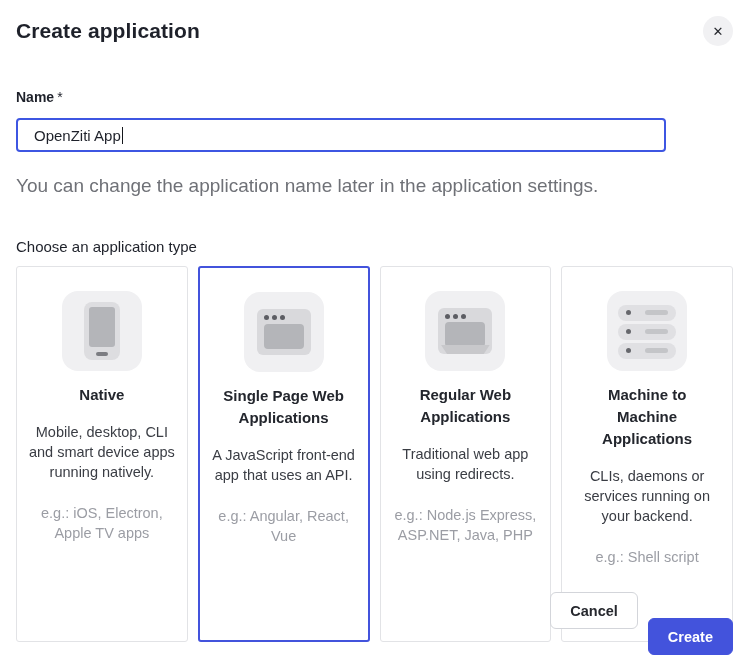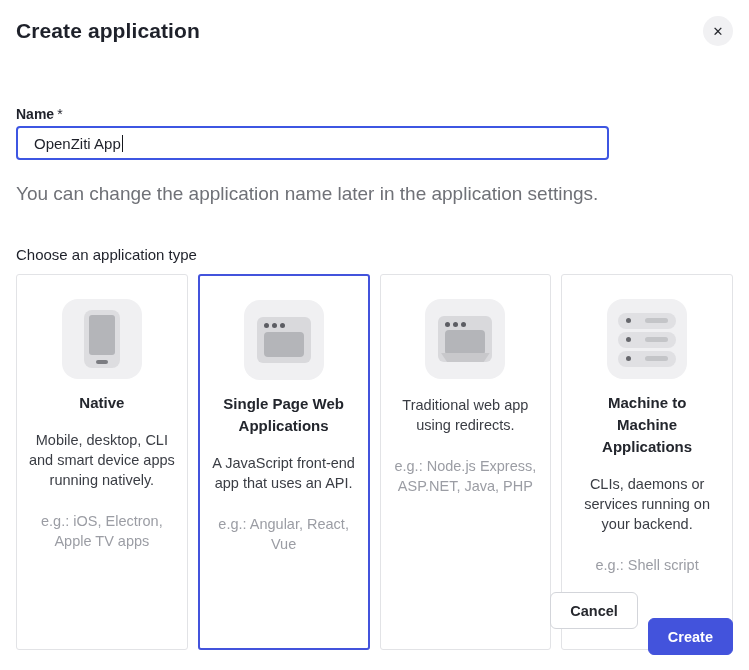--- a/index.html
+++ b/index.html
@@ -21,24 +21,24 @@
   }
   
   .header{display:flex;align-items:center;justify-content:space-between;padding-top:16px;}
   .title{font-size:21px;font-weight:700;color:var(--title-ink);letter-spacing:.1px;line-height:28px;}
   .close-btn{
     width:30px;height:30px;border-radius:50%;background:#f1f1f3;border:none;cursor:pointer;
     display:flex;align-items:center;justify-content:center;font-size:13px;color:#26282e;
     font-family:"Liberation Sans", sans-serif;
   }
   
-  .field-label{margin-top:60px;font-size:14px;font-weight:700;color:var(--title-ink);}
+  .field-label{margin-top:43px;font-size:14px;font-weight:700;color:var(--title-ink);}
   .field-label .req{font-weight:400;margin-left:3px;}
   .name-input{
-    margin-top:4px;width:593px;height:34px;border:2px solid var(--input-border);
+    margin-top:13px;width:650px;height:34px;border:2px solid var(--input-border);
     border-radius:4px;display:flex;align-items:center;padding:0 16px;
     font-size:15px;color:var(--title-ink);background:#fff;cursor:text;
   }
   .caret{display:inline-block;width:1px;height:17px;background:#15171c;margin-left:1px;vertical-align:middle;}
   .helper{margin-top:24px;font-size:19px;color:var(--muted);line-height:20px;}
   
   .choose-label{margin-top:42px;font-size:15px;font-weight:400;color:var(--title-ink);}
   .card-grid{margin-top:11px;display:grid;grid-template-columns:repeat(4,1fr);gap:10px;height:376px;}
   .card{
     border:1px solid var(--card-border);border-radius:3px;background:#fff;text-align:center;
@@ -128,20 +128,21 @@
           <div class="win-body srv-body">
     <div class="win-dots">
       <div class="win-dot"></div>
               <div class="win-dot"></div>
               <div class="win-dot"></div>
     </div>
     <div class="win-content"></div>
     <div class="srv-lip"></div>
   </div>
         </div>
+    <div class="card-title">Regular Web Applications</div>
     <div class="card-desc">Traditional web app using redirects.</div>
     <div class="card-example">e.g.: Node.js Express, ASP.NET, Java, PHP</div>
   </div>
       <div class="card">
     <div class="icon-tile">
           <div style="position:absolute;inset:0;">
     <div class="rack">
       <div class="rack-dot"></div>
               <div class="rack-bar"></div>
     </div>

